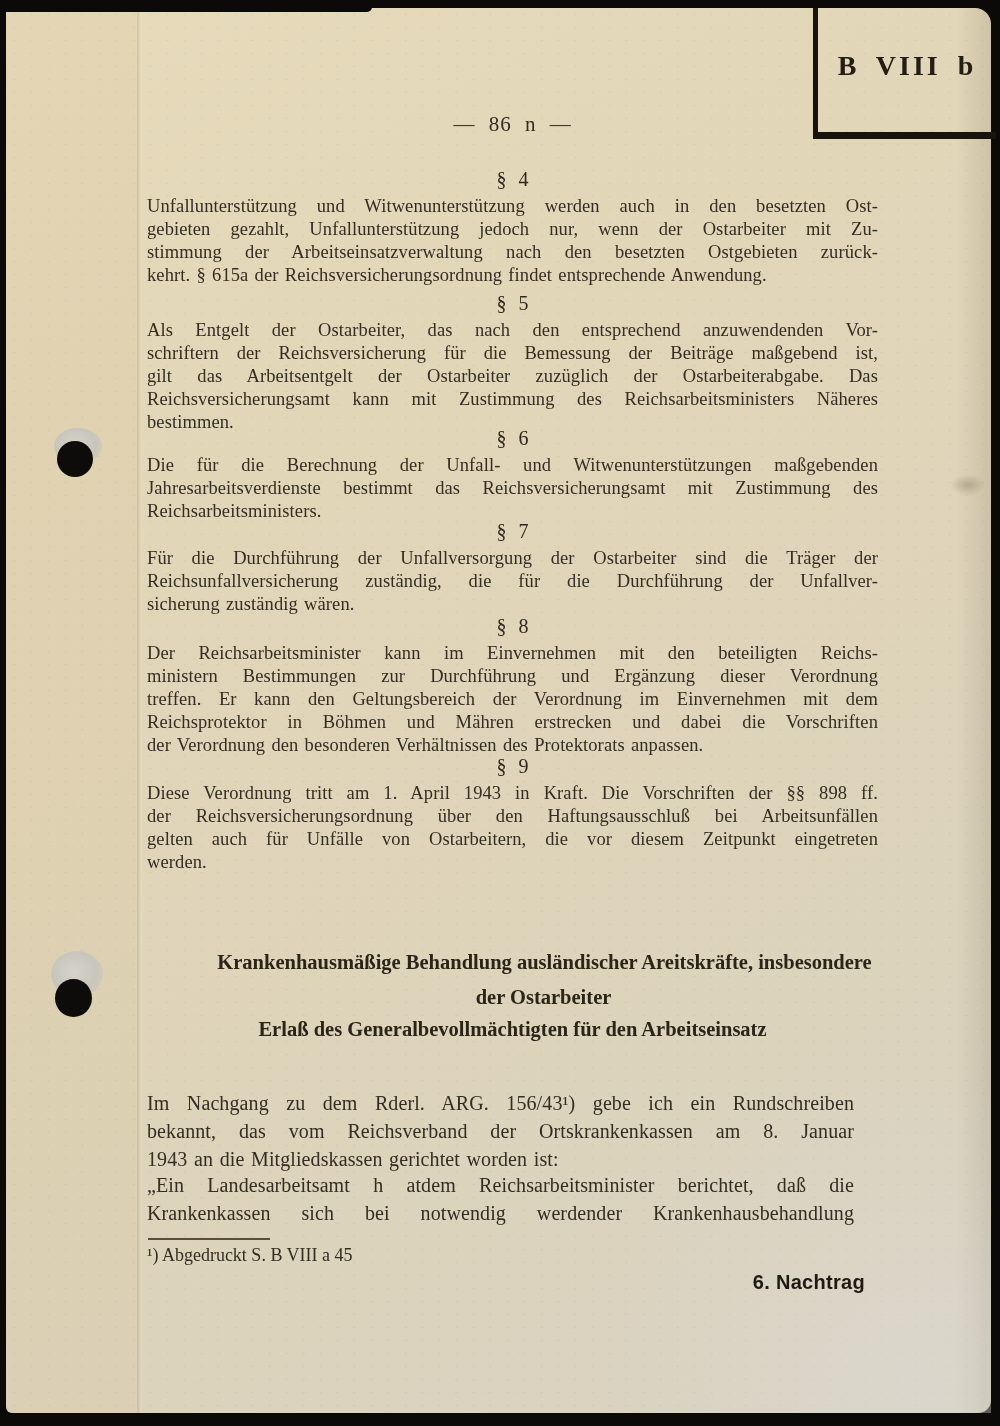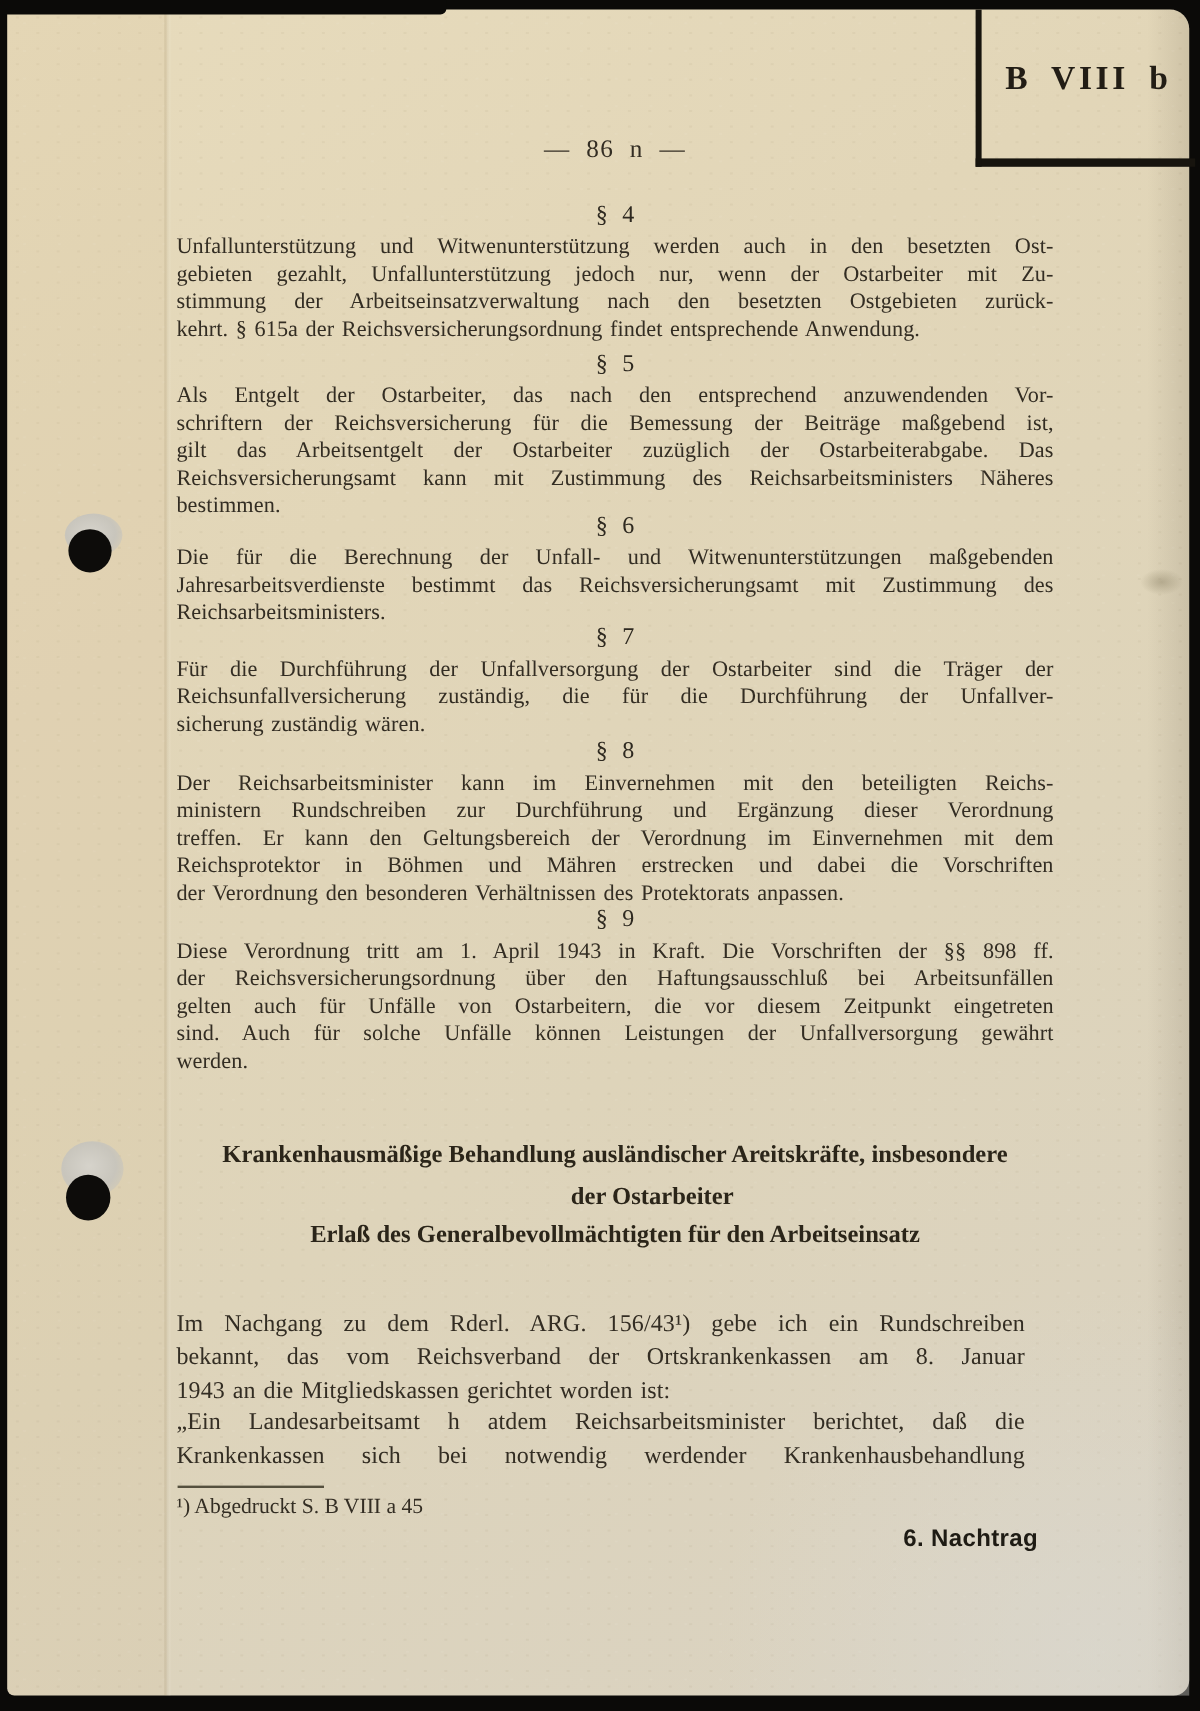--- a/index.html
+++ b/index.html
@@ -52,21 +52,21 @@
   .page-number{position:absolute;left:147px;top:112px;width:731px;text-align:center;
     font-size:21px;letter-spacing:1px;word-spacing:7px;}
   .section{position:absolute;left:147px;width:731px;}
   .s-head{text-align:center;font-size:20px;line-height:22px;color:#2e2920;word-spacing:7px;}
   .s-para{margin-top:5px;}
   .jline{font-size:18.5px;line-height:23px;text-align:justify;text-align-last:justify;
     word-spacing:1.5px;letter-spacing:0.1px;color:#332d23;}
   .jline.last{text-align-last:left;}
   .decree-title{position:absolute;left:140px;width:745px;text-align:center;
     font-weight:bold;font-size:20.5px;color:#2b2519;}
-  .dt1{top:951px;} .dt2{top:986px;padding-left:31px;} .dsub{top:1018px;} .ddate{top:1047px;}
+  .dt1{top:951px;margin-left:32px;} .dt2{top:986px;padding-left:31px;} .dsub{top:1018px;} .ddate{top:1047px;}
   .decree-para{position:absolute;left:147px;width:707px;}
   .decree-para .jline{font-size:20px;line-height:28px;}
   .dp1{top:1089px;} .dp2{top:1171px;}
   .footnote-rule{position:absolute;left:148px;top:1238px;width:122px;
     border-top:2px solid #55503e;z-index:6;}
   .footnote{position:absolute;left:147px;top:1245px;font-size:18px;z-index:6;color:#332d23;}
   .supplement{position:absolute;left:147px;top:1271px;width:718px;text-align:right;
     font-family:"Liberation Sans", sans-serif;font-weight:bold;font-size:20px;
     letter-spacing:0.3px;color:#1e1b14;z-index:6;}
 </style>
@@ -126,33 +126,32 @@
         <div class="s-para">
           <div class="jline">Für die Durchführung der Unfallversorgung der Ostarbeiter sind die Träger der</div>
           <div class="jline">Reichsunfallversicherung zuständig, die für die Durchführung der Unfallver-</div>
           <div class="jline last">sicherung zuständig wären.</div>
         </div>
       </div>
       <div class="section txt" style="top: 615px;">
         <div class="s-head">§ 8</div>
         <div class="s-para">
           <div class="jline">Der Reichsarbeitsminister kann im Einvernehmen mit den beteiligten Reichs-</div>
-          <div class="jline">ministern Rundschreiben zur Durchführung und Ergänzung dieser Verordnung</div>
+          <div class="jline">ministern Bestimmungen zur Durchführung und Ergänzung dieser Verordnung</div>
           <div class="jline">treffen. Er kann den Geltungsbereich der Verordnung im Einvernehmen mit dem</div>
           <div class="jline">Reichsprotektor in Böhmen und Mähren erstrecken und dabei die Vorschriften</div>
           <div class="jline last">der Verordnung den besonderen Verhältnissen des Protektorats anpassen.</div>
         </div>
       </div>
       <div class="section txt" style="top: 755px;">
         <div class="s-head">§ 9</div>
         <div class="s-para">
           <div class="jline">Diese Verordnung tritt am 1. April 1943 in Kraft. Die Vorschriften der §§ 898 ff.</div>
           <div class="jline">der Reichsversicherungsordnung über den Haftungsausschluß bei Arbeitsunfällen</div>
           <div class="jline">gelten auch für Unfälle von Ostarbeitern, die vor diesem Zeitpunkt eingetreten</div>
-          <div class="jline">sind. Auch für solche Unfälle können Leistungen der Unfallversorgung gewährt</div>
           <div class="jline last">werden.</div>
         </div>
       </div>
     </div>
 
   <div class="txt decree-title dt1">Krankenhausmäßige Behandlung ausländischer Areitskräfte, insbesondere</div>
   <div class="txt decree-title dt2">der Ostarbeiter</div>
   <div class="txt decree-title dsub">Erlaß des Generalbevollmächtigten für den Arbeitseinsatz</div>
 
   <div>

